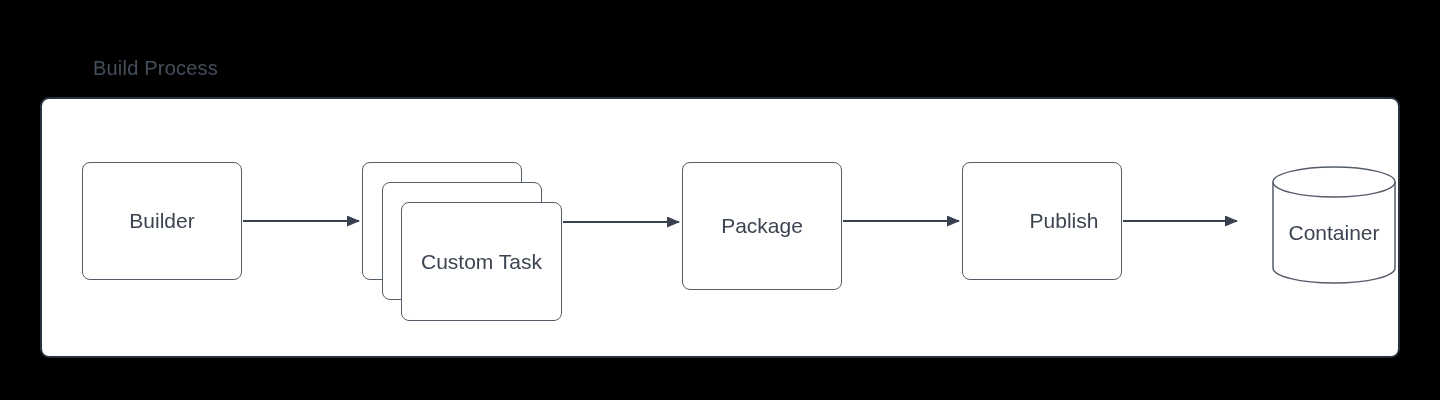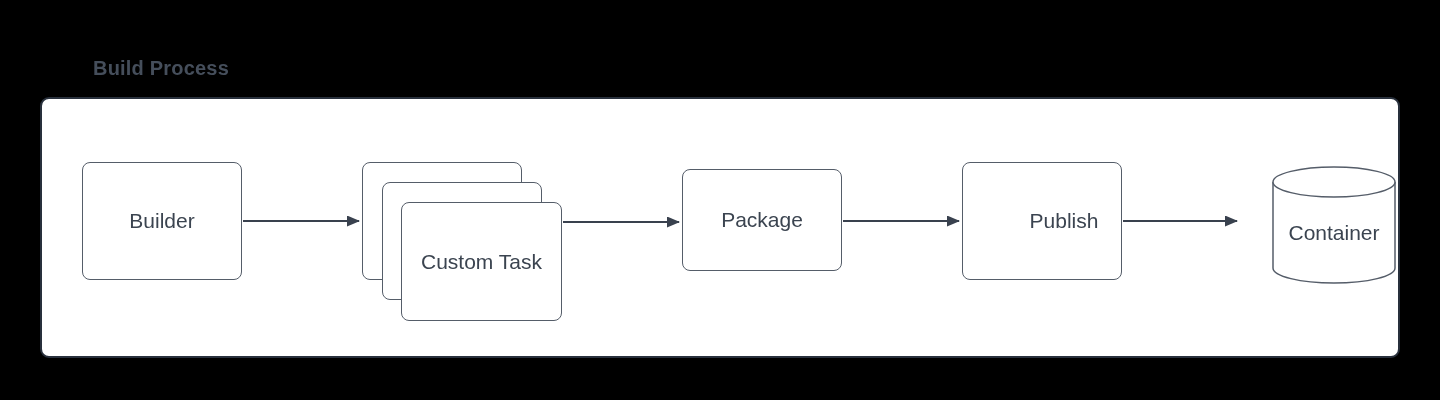--- a/index.html
+++ b/index.html
@@ -10,21 +10,21 @@
     height: 400px;
     background: #000000;
     font-family: "Liberation Sans", sans-serif;
     overflow: hidden;
   }
   .diagram-title {
     position: absolute;
     left: 93px;
     top: 57px;
     font-size: 20px;
-    font-weight: 700;
+    font-weight: 400;
     letter-spacing: 0.2px;
     color: #454e5b;
   }
   .panel {
     position: absolute;
     left: 40px;
     top: 97px;
     width: 1360px;
     height: 261px;
     background: #ffffff;
@@ -47,21 +47,21 @@
     align-items: center;
     justify-content: center;
     font-size: 21px;
     color: #3b4450;
     text-align: center;
   }
   .node-builder  { left: 40px;  top: 63px;  width: 160px; height: 118px; text-align: right; }
   .stack-back    { left: 320px; top: 63px;  width: 160px; height: 118px; }
   .stack-middle  { left: 340px; top: 83px;  width: 160px; height: 118px; }
   .stack-front   { left: 359px; top: 103px; width: 161px; height: 119px; }
-  .node-package  { left: 640px; top: 70px;  width: 160px; height: 102px; }
+  .node-package  { left: 640px; top: 63px;  width: 160px; height: 128px; }
   .node-publish  { left: 920px; top: 63px;  width: 160px; height: 118px; padding-left: 44px; }
   .node-cylinder {
     left: 1198px; top: 67px; width: 124px; height: 118px;
     background: transparent;
     border: none;
     border-radius: 0;
     margin-left: 32px;
   }
   .cyl-shape { position: absolute; left: 0; top: 0; width: 124px; height: 118px; }
   .cyl-label {

